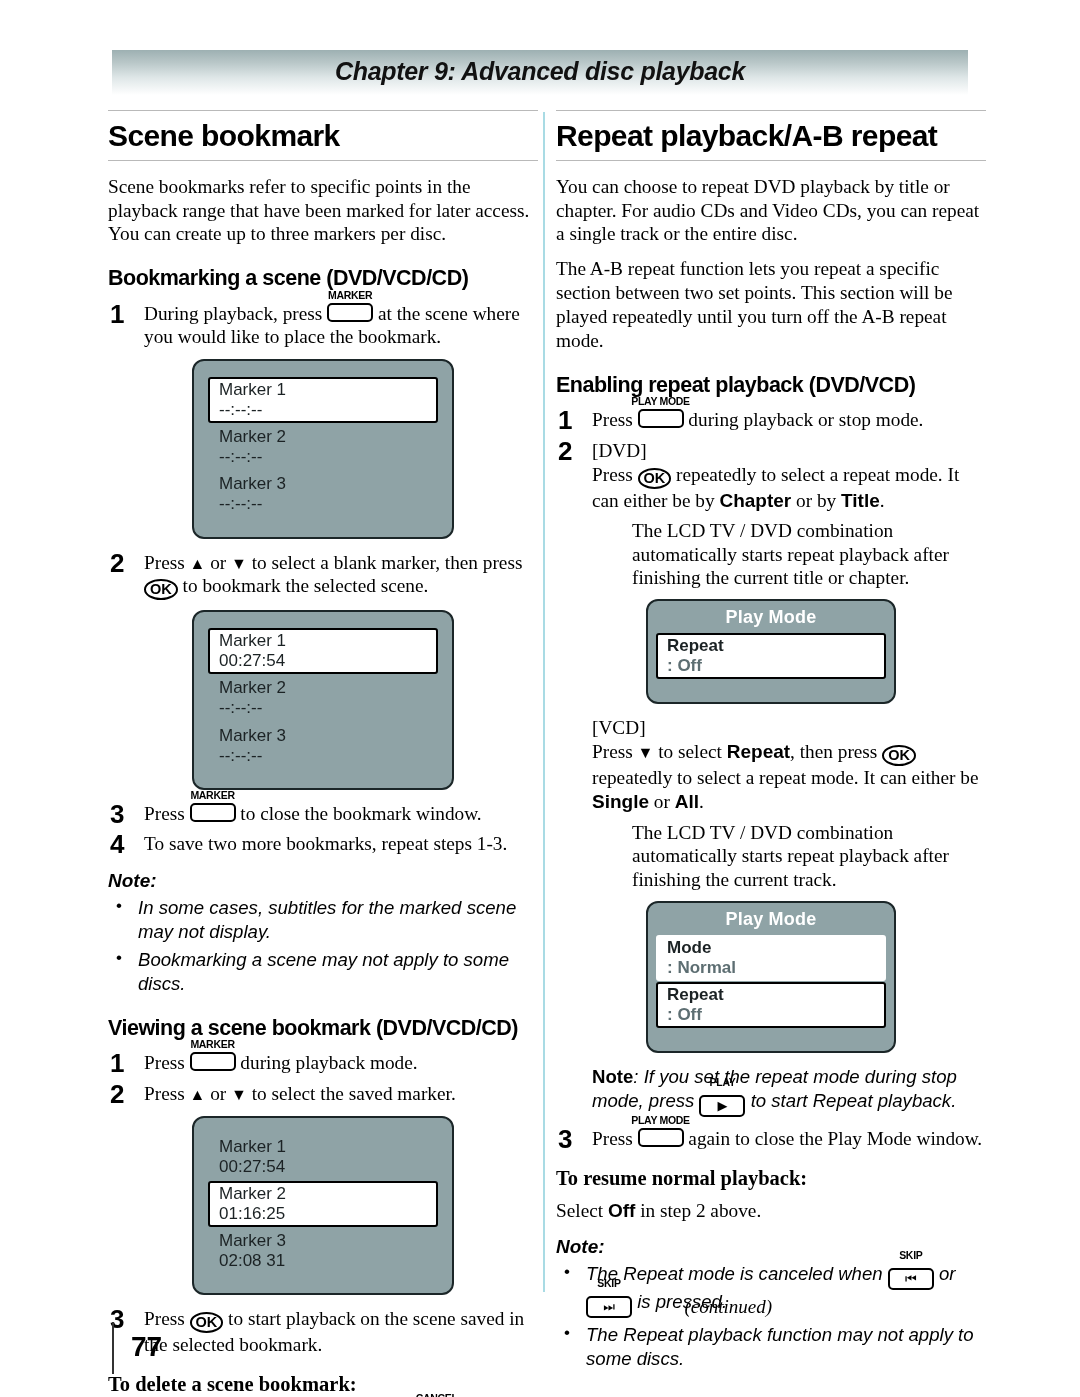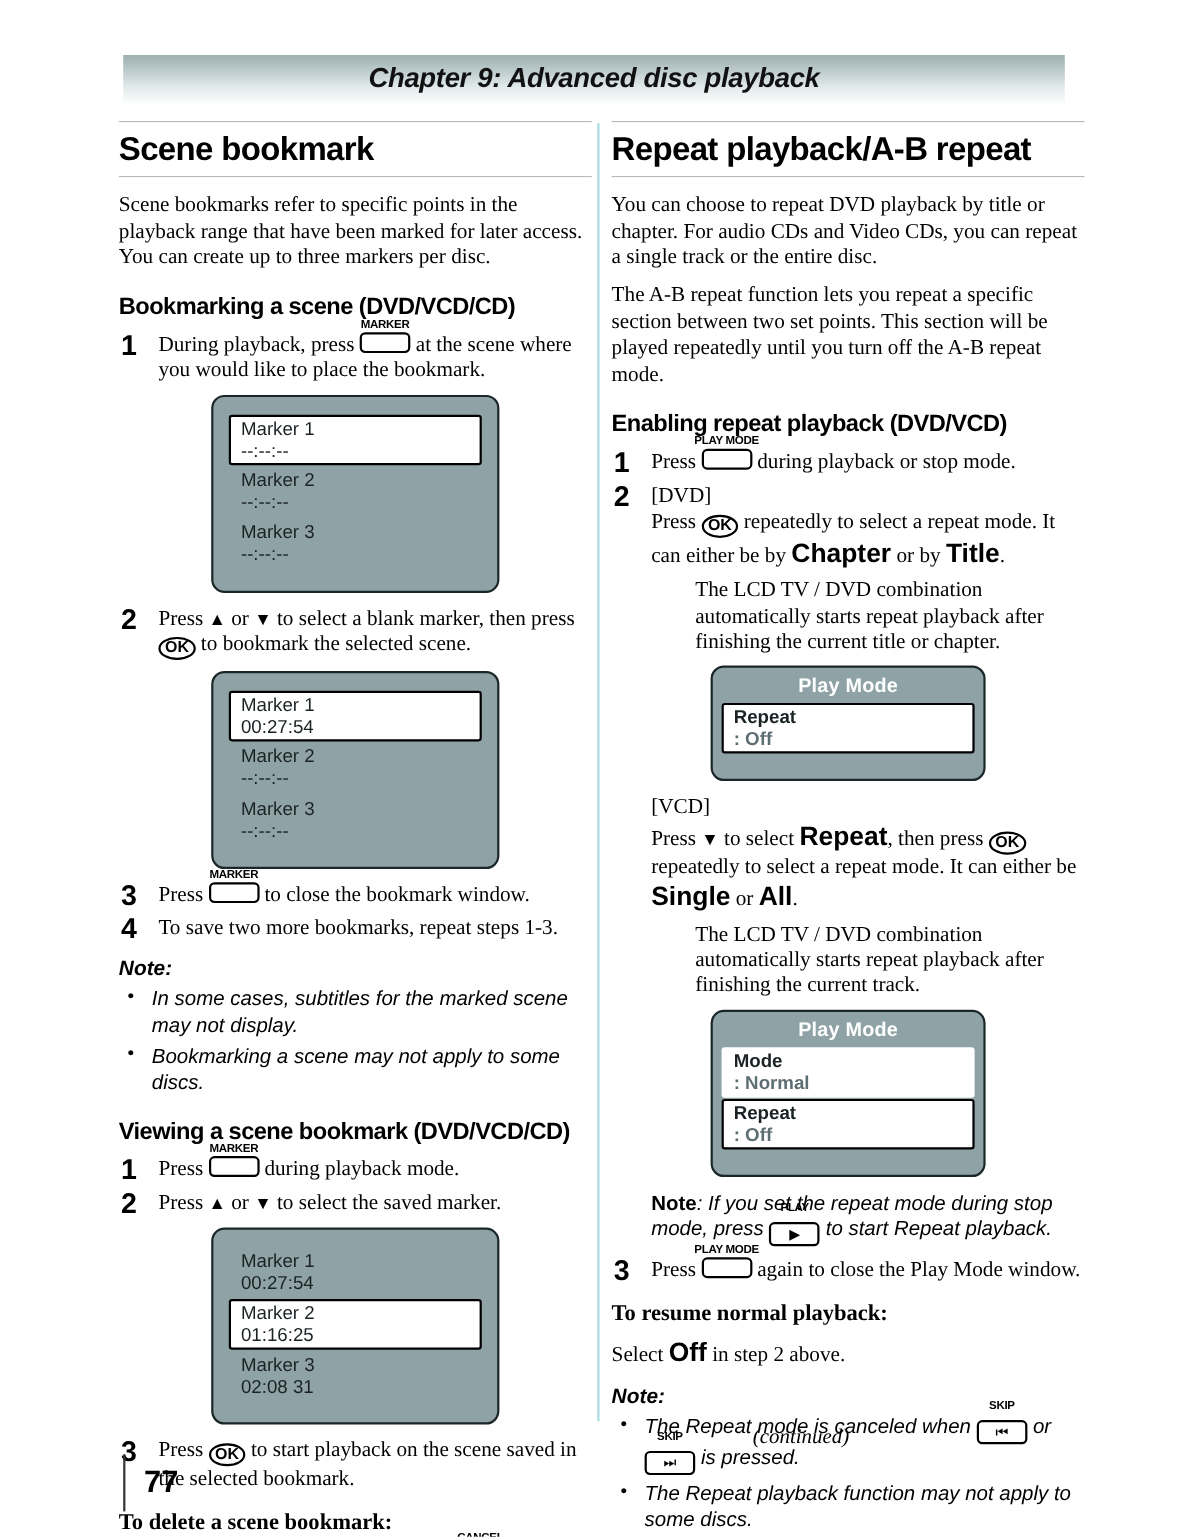--- a/index.html
+++ b/index.html
@@ -155,21 +155,21 @@
   }
   .indent-block {
     font-family: "Liberation Serif", serif;
     font-size: 19.3px;
     line-height: 1.21;
     margin: 7px 0 9px 40px;
   }
   .bold-sans {
     font-family: "Liberation Sans", sans-serif;
     font-weight: bold;
-    font-size: 24px;
+    font-size: 19px;
   }
   .sub-bold-serif {
     font-family: "Liberation Serif", serif;
     font-weight: bold;
     font-size: 20.5px;
     margin: 16px 0 9px 0;
   }
 
   
   .key {

